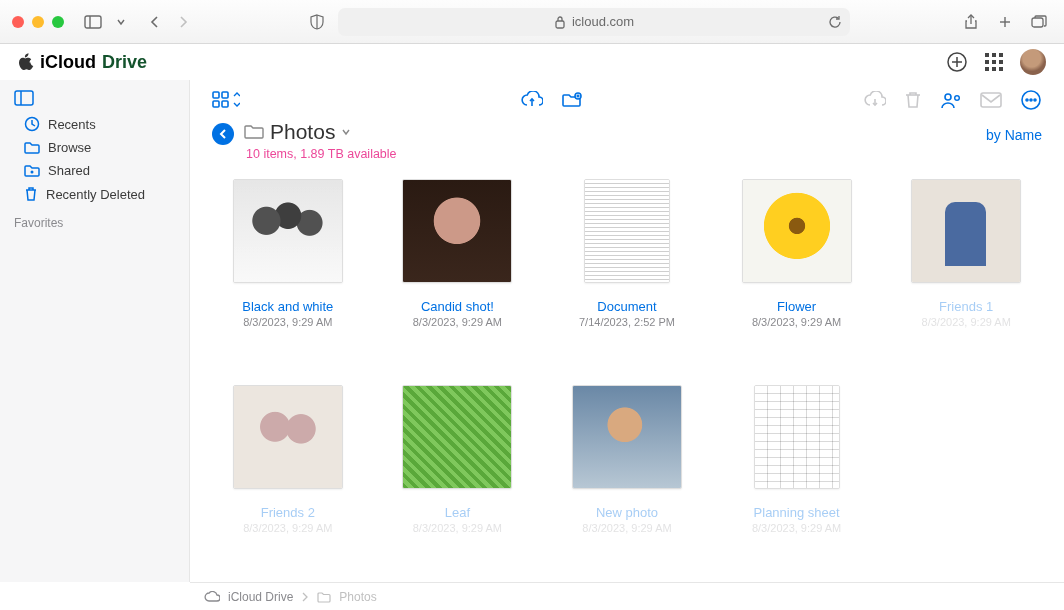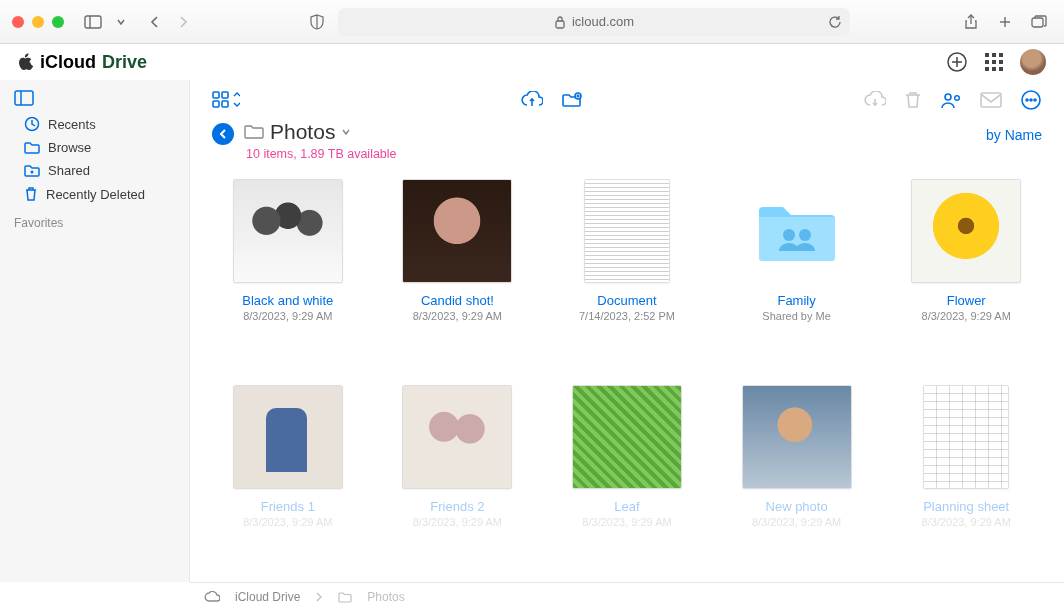--- a/index.html
+++ b/index.html
@@ -41,42 +41,42 @@
 .path-row { display:flex; align-items:baseline; padding: 0 22px 2px 22px; gap:10px; }
 .back-circle { width:22px; height:22px; border-radius:50%; background:#0071e3; color:#fff; display:flex; align-items:center; justify-content:center; }
 .folder-title { font-size: 21px; font-weight: 400; color:#333; display:flex; align-items:center; gap:6px; }
 .sort-link { margin-left:auto; color:#0071e3; font-size:14px; }
 .path-sub { padding: 0 22px 12px 56px; font-size: 12.5px; color:#ec4899; }
 
 .grid { flex:1; overflow:hidden; padding: 6px 18px; display:grid; grid-template-columns: repeat(5, 1fr); grid-auto-rows: 190px; gap: 16px 10px; }
 .item { display:flex; flex-direction:column; align-items:center; }
 .thumb { width: 110px; height: 104px; background:#fff; border:1px solid #dedede; border-radius:2px; box-shadow: 0 1px 2px rgba(0,0,0,.06); display:flex; align-items:center; justify-content:center; overflow:hidden; }
 .thumb.doc, .thumb.sheet { width: 86px; }
-.name { margin-top:10px; font-size:13px; color:#0071e3; text-align:left; }
+.name { margin-top:16px; font-size:13px; color:#0071e3; text-align:left; }
 .meta { font-size:11px; color:#8a8a8e; text-align:center; margin-top:2px; }
 
 
 .th-bw { width:100%; height:100%; background: radial-gradient(circle at 30% 40%, #555 0 14%, transparent 15%), radial-gradient(circle at 50% 35%, #444 0 15%, transparent 16%), radial-gradient(circle at 70% 42%, #555 0 13%, transparent 14%), linear-gradient(#ddd,#eee); filter: grayscale(1) contrast(1.1);}
 .th-candid { width:100%; height:100%; background: radial-gradient(circle at 50% 40%, #c98 0 28%, transparent 29%), linear-gradient(#2a1a12,#3a261c);}
 .th-doc { width:100%; height:100%; background: repeating-linear-gradient(#fff 0 3px, #cfcfcf 3px 4px); }
 .th-folder { width:100%; height:100%; display:flex; align-items:center; justify-content:center; }
 .th-flower { width:100%; height:100%; background: radial-gradient(circle at 50% 45%, #8a5a10 0 10%, #ffcf20 11% 42%, transparent 43%), linear-gradient(#f5f5f0,#f5f5f0);}
 .th-friends1 { width:100%; height:100%; background: linear-gradient(#e8e2da,#e8e2da); position:relative;}
 .th-friends1::after{content:"";position:absolute;left:30%;top:22%;width:38%;height:62%;background:#4a6aa0;border-radius:10px 10px 0 0;}
 .th-friends2 { width:100%; height:100%; background: radial-gradient(circle at 38% 40%, #caa 0 16%, transparent 17%), radial-gradient(circle at 62% 42%, #caa 0 16%, transparent 17%), linear-gradient(#ece6df,#ece6df);}
 .th-leaf { width:100%; height:100%; background: repeating-linear-gradient(45deg,#5aa83a 0 4px,#7fc85c 4px 8px);}
 .th-newphoto { width:100%; height:100%; background: radial-gradient(circle at 48% 38%, #d9a97f 0 20%, transparent 21%), linear-gradient(#6a88a6,#b7c7d4);}
 .th-sheet { width:100%; height:100%; background: repeating-linear-gradient(#fff 0 7px,#d9d9d9 7px 8px), repeating-linear-gradient(90deg,#fff 0 12px,#d9d9d9 12px 13px); background-blend-mode: multiply;}
 
 
 .row2 .name, .row2 .meta { color: rgba(0,113,227,.35); }
 .row2 .meta { color: rgba(138,138,142,.25); }
 
 
-.crumbs { height:28px; border-top:1px solid #e6e6e6; display:flex; align-items:center; padding:4px 14px; font-size:12px; color:#8a8a8e; gap:15px; margin-left:190px; }
+.crumbs { height:28px; border-top:1px solid #e6e6e6; display:flex; align-items:center; padding:4px 14px; font-size:12px; color:#8a8a8e; gap:8px; margin-left:190px; }
 
 svg { display:block; }
 </style>
 </head>
 <body>
 
 <div class="browser-chrome">
   <div class="traffic">
     <span class="tl-red"></span>
     <span class="tl-yellow"></span>
@@ -329,38 +329,20 @@
           <div class="meta">8/3/2023, 9:29 AM</div>
         </div>
         <div class="item">
           <div class="thumb doc" style="">
             <div class="th-doc"></div>
           </div>
           <div class="name">Document</div>
           <div class="meta">7/14/2023, 2:52 PM</div>
         </div>
         <div class="item">
-          <div class="thumb" style="border:none;box-shadow:none;background:transparent">
-            <div class="th-folder">
-              <svg width="84" height="68" viewBox="0 0 84 68">
-                <path d="M4 14a4 4 0 0 1 4-4h20l8 8h40a4 4 0 0 1 4 4v38a4 4 0 0 1-4 4H8a4 4 0 0 1-4-4z" fill="#7fd3ff"></path>
-                <path d="M4 20h76v40a4 4 0 0 1-4 4H8a4 4 0 0 1-4-4z" fill="#a0e0ff"></path>
-                <g fill="#5ab8ec">
-                  <circle cx="34" cy="38" r="6"></circle>
-                  <circle cx="50" cy="38" r="6"></circle>
-                  <path d="M24 54c0-5 5-8 10-8s10 3 10 8z"></path>
-                  <path d="M40 54c0-5 5-8 10-8s10 3 10 8z"></path>
-                </g>
-              </svg>
-            </div>
-          </div>
-          <div class="name">Family</div>
-          <div class="meta">Shared by Me</div>
-        </div>
-        <div class="item">
           <div class="thumb" style="">
             <div class="th-flower"></div>
           </div>
           <div class="name">Flower</div>
           <div class="meta">8/3/2023, 9:29 AM</div>
         </div>
         <div class="item row2">
           <div class="thumb" style="">
             <div class="th-friends1"></div>
           </div>

